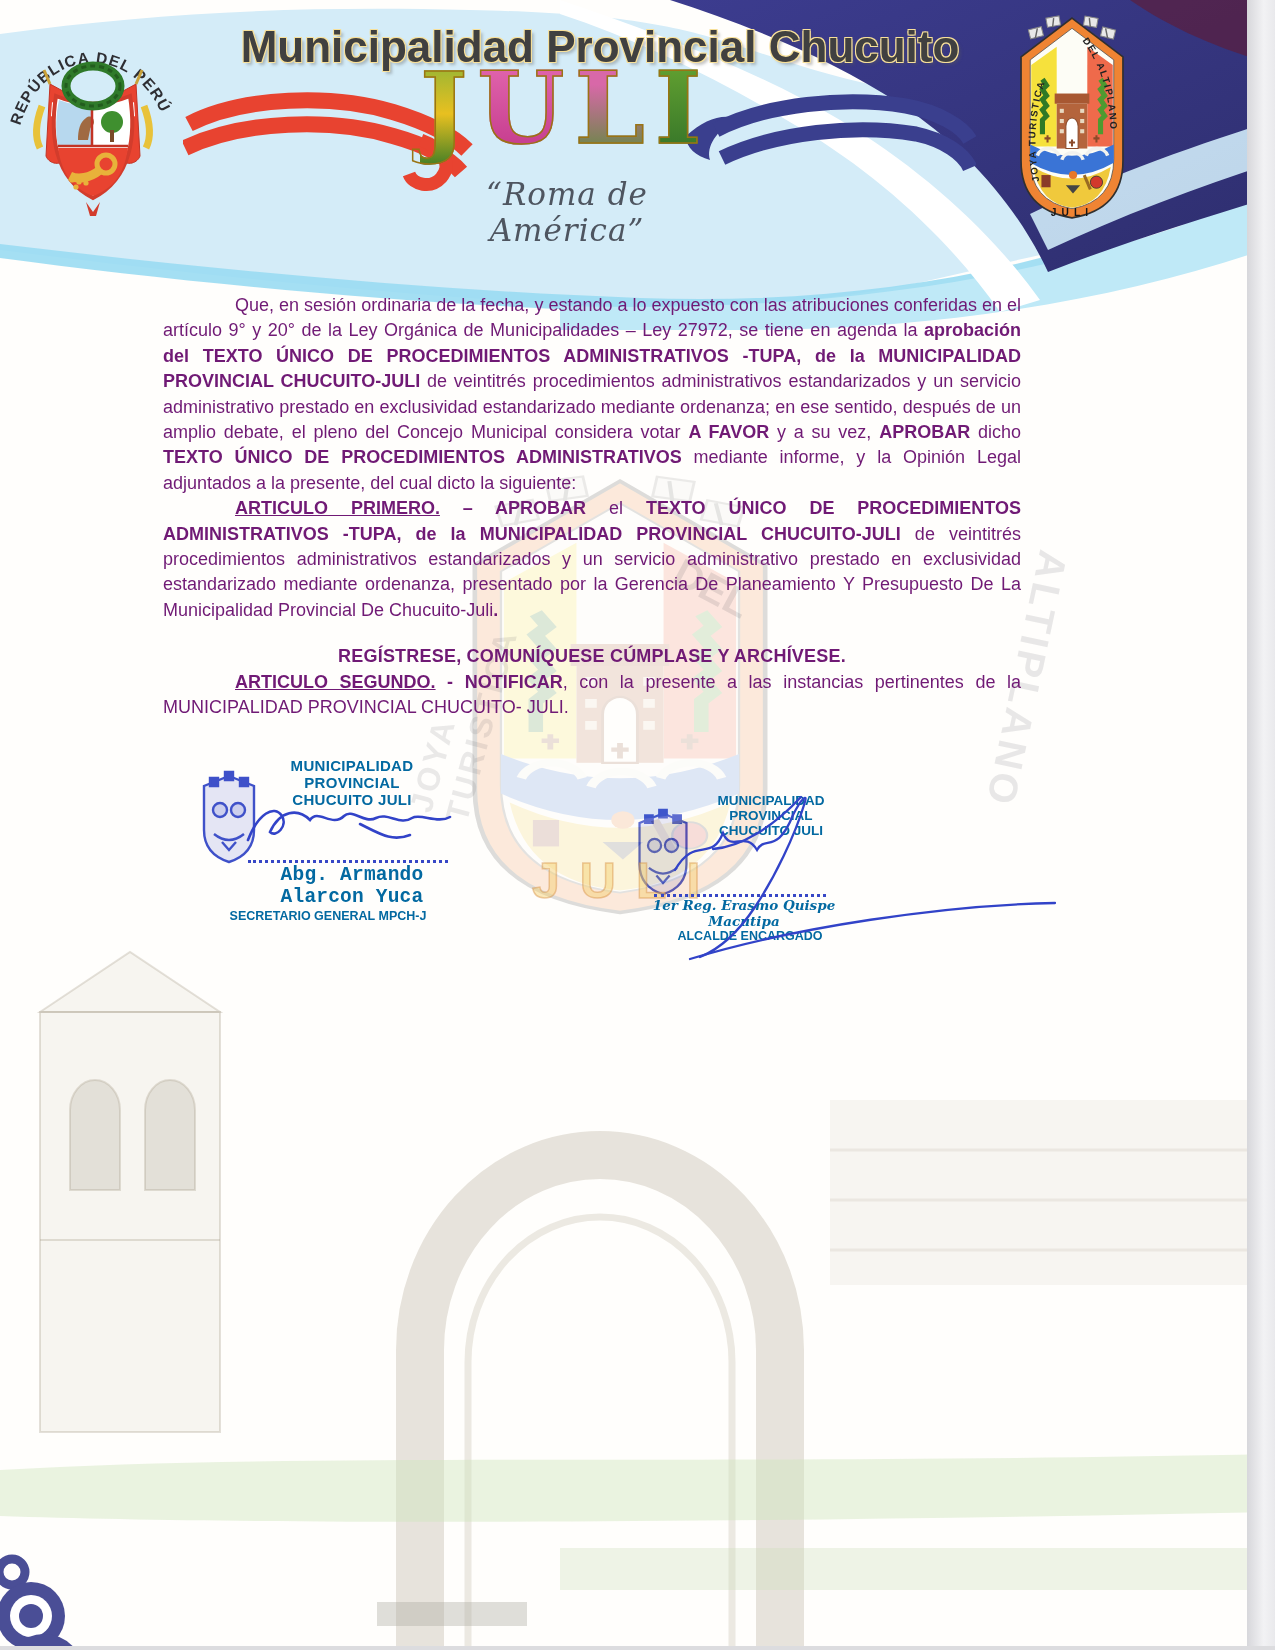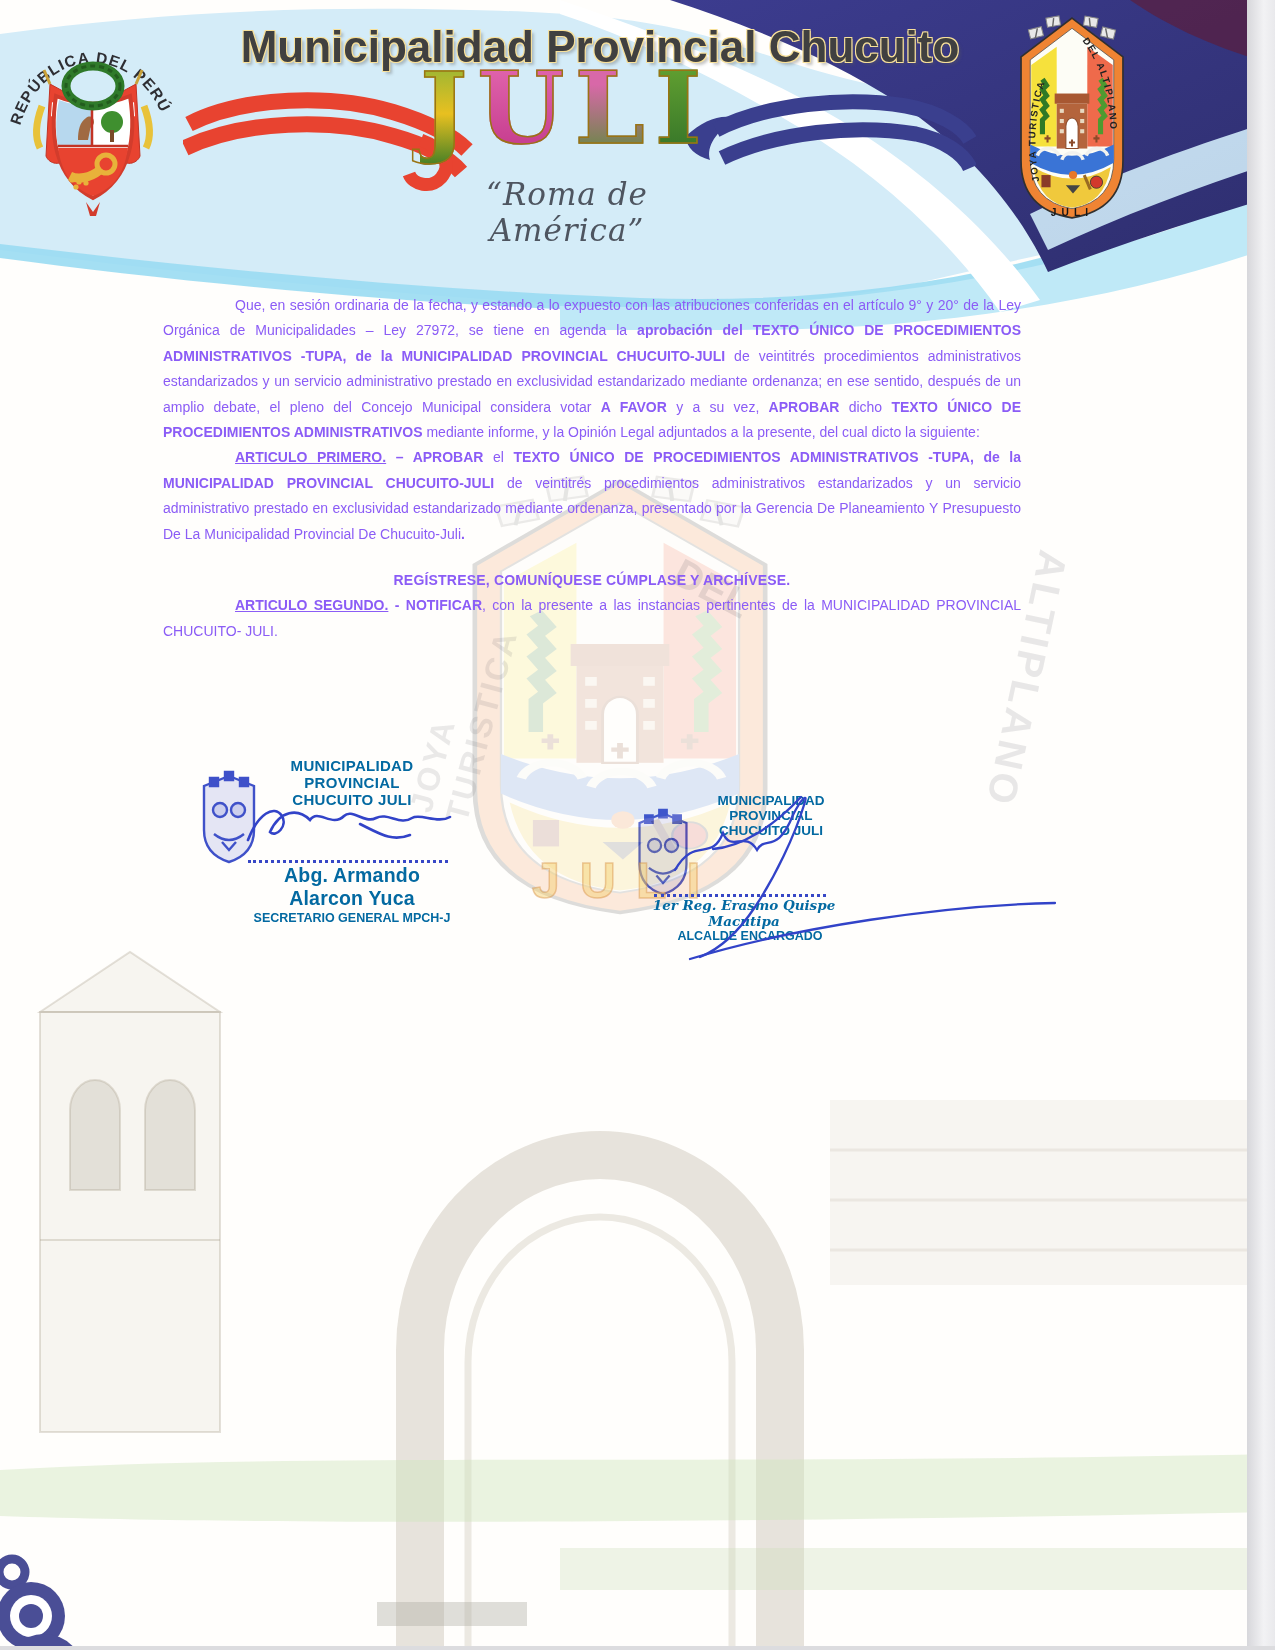--- a/index.html
+++ b/index.html
@@ -39,42 +39,42 @@
   .watermark { position:absolute; left:440px; top:468px; z-index:1; opacity:.16; }
   .wm-text { position:absolute; z-index:1; font-weight:bold; color:rgba(70,70,80,.8); font-family:"Liberation Sans",sans-serif; }
   .wm-del { left:672px; top:566px; font-size:40px; transform:rotate(28deg); opacity:.16; }
   .wm-alti { left:1002px; top:548px; font-size:40px; letter-spacing:4px; writing-mode:vertical-rl; transform:rotate(12deg); height:280px; opacity:.15; }
   .wm-joya { left:430px; top:600px; font-size:32px; letter-spacing:3px; writing-mode:vertical-rl; transform:rotate(195deg); height:220px; opacity:.14; }
   .wm-juli-big { left:532px; top:852px; font-size:50px; letter-spacing:20px; color:rgba(244,206,110,.55);
     -webkit-text-stroke:1.5px rgba(214,140,60,.5); opacity:.85; }
 
   
   .doc-body { position:absolute; left:163px; top:293px; width:858px; z-index:5;
-    font-size:14px; line-height:25.4px; color:#8b5cf6; text-align:justify; }
+    font-size:18px; line-height:25.4px; color:#701a75; text-align:justify; }
   .para { text-indent:72px; }
   .para span.b { font-weight:bold; }
   .para span.u { text-decoration:underline; }
   .acuerdo { text-align:center; text-indent:0; font-weight:bold; text-decoration:underline; margin-top:7px; }
   .registrese { text-align:center; text-indent:0; font-weight:bold; margin-top:21px; letter-spacing:.2px; }
 
   
   .stamp { position:absolute; z-index:6; color:#0369a1; }
   .stamp-left { left:196px; top:758px; width:270px; }
   .stamp-right { left:630px; top:793px; width:240px; }
   .stamp .org { font-weight:bold; text-align:center; line-height:1.12; }
   .stamp-left .org { margin-left:56px; width:200px; font-size:15px; letter-spacing:.3px; }
   .stamp-right .org { margin-left:52px; width:178px; font-size:13.5px; }
   .stamp .dotline { border-bottom:3.5px dotted #3747c6; }
   .stamp-left .dotline { margin:52px 0 0 52px; width:200px; }
   .stamp-right .dotline { margin:56px 0 0 24px; width:172px; }
   .stamp .name { font-weight:bold; }
-  .stamp-left .name { margin-left:52px; width:208px; text-align:center; font-size:19.5px; font-family:Liberation Sans, sans-serif; letter-spacing:.2px; margin-top:1px; }
+  .stamp-left .name { margin-left:52px; width:208px; text-align:center; font-size:19.5px; font-family:Liberation Mono, monospace; letter-spacing:.2px; margin-top:1px; }
   .stamp-right .name { margin-left:16px; width:196px; text-align:center; font-size:13.5px; font-style:italic; font-family:"DejaVu Serif",serif; }
   .stamp .role { font-weight:bold; text-align:center; }
-  .stamp-left .role { margin-left:52px; width:208px; font-size:12.5px; margin-top:1px; }
+  .stamp-left .role { margin-left:28px; width:208px; font-size:12.5px; margin-top:1px; }
   .stamp-right .role { margin-left:40px; width:160px; font-size:12.5px; }
   .seal { position:absolute; }
   .sig-svg { position:absolute; z-index:7; }
 
   
   .circles { position:absolute; left:0; top:1548px; z-index:8; }
   .scan-right { position:absolute; right:0; top:0; width:28px; height:1650px; z-index:10;
     background:linear-gradient(to right,#d7d7db, #f2f2f4 60%, #e9e9ec); }
   .scan-bottom { position:absolute; left:0; bottom:0; width:1275px; height:4px; background:#dcdcdf; z-index:10; }
 </style>

